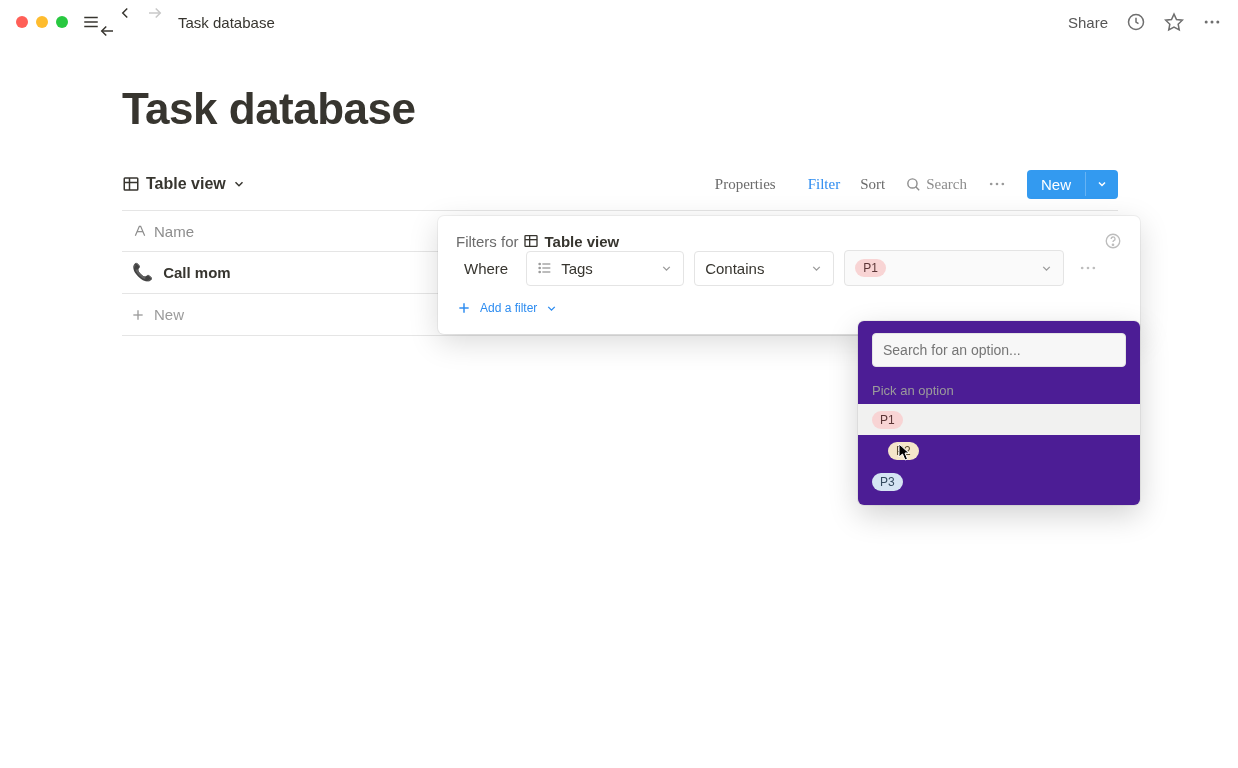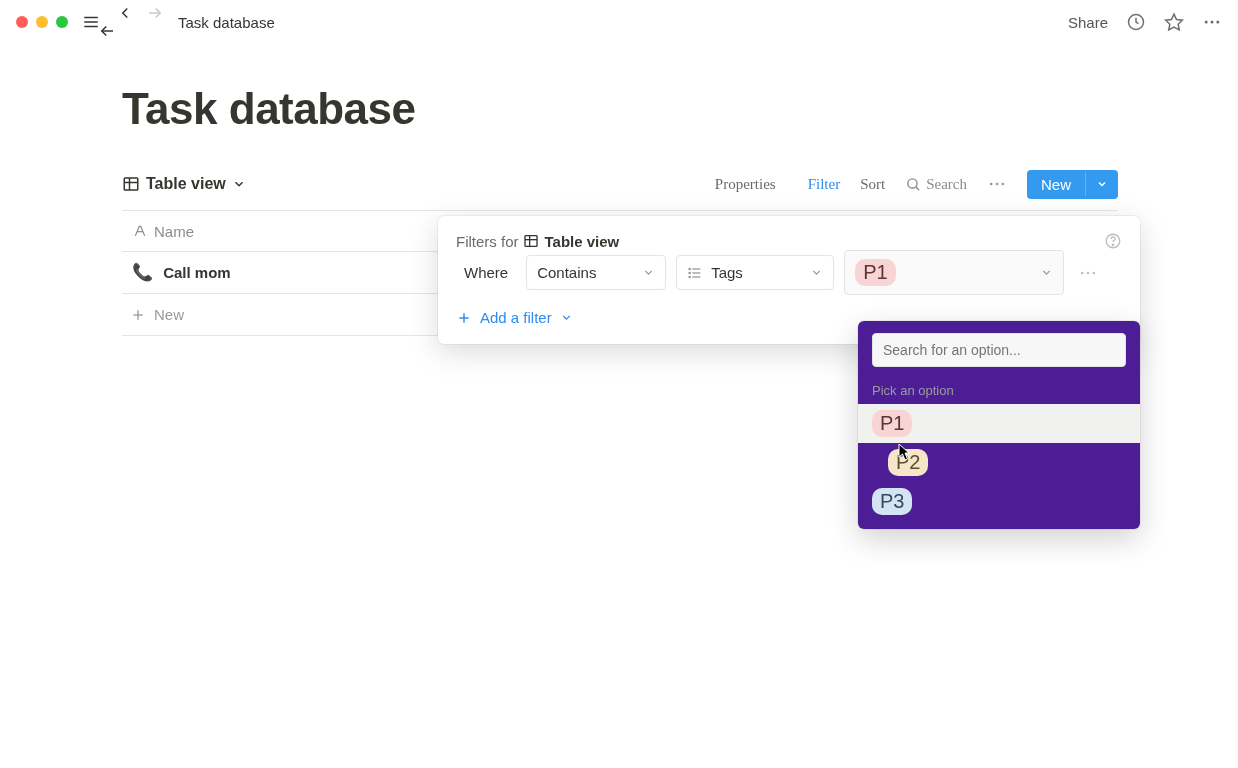--- a/index.html
+++ b/index.html
@@ -158,33 +158,33 @@
 }
 .filter-select.tags { width: 158px; justify-content: flex-start; }
 .filter-select.tags .caret { margin-left:auto; }
 .filter-select.contains { width: 140px; justify-content: space-between; }
 .filter-select.value { width: 220px; justify-content: space-between; background:#fafafa;}
 .tag-pill {
   display: inline-flex;
   align-items: center;
   padding: 2px 8px;
   border-radius: 10px;
-  font-size: 20px;
+  font-size: 12px;
 }
 .tag-p1 { background: #f8d4d4; color: #5b3536; }
 .tag-p2 { background: #f5e6ca; color: #5b4c31; margin-left: 16px; }
 .tag-p3 { background: #d5e4f3; color: #334a5f; }
 .filter-more { color: #bdbdbd; cursor: pointer; padding: 4px; }
 .add-filter {
   display: flex;
   align-items: center;
   gap: 8px;
   margin-top: 14px;
   color: #2d8cf0;
-  font-size: 15px;
+  font-size: 12px;
   cursor: pointer;
 }
 
 .option-dropdown {
   position: absolute;
   left: 858px;
   top: 321px;
   width: 282px;
   background: #4c1d95;
   border-radius: 6px;
@@ -365,38 +365,38 @@
     <span class="filter-help">
       <svg width="18" height="18" viewBox="0 0 24 24" fill="none" stroke="currentColor" stroke-width="1.8">
           <circle cx="12" cy="12" r="9"></circle>
           <path d="M9.5 9.2a2.6 2.6 0 1 1 3.6 2.4c-.9.4-1.1 1-1.1 1.8"></path>
           <circle cx="12" cy="17" r="0.9" fill="currentColor"></circle>
         </svg>
     </span>
   </div>
   <div class="filter-row">
     <span class="where-label">Where</span>
-    <div class="filter-select contains">
-      <span>Contains</span>
-      <span class="caret">
-          <svg width="13" height="13" viewBox="0 0 24 24" fill="none" stroke="currentColor" stroke-width="2.5">
-            <polyline points="6 9 12 15 18 9"></polyline>
-          </svg>
-        </span>
-    </div>
     <div class="filter-select tags">
       <svg width="16" height="16" viewBox="0 0 24 24" fill="none" stroke="#9b9b9b" stroke-width="2">
           <line x1="8" y1="6" x2="20" y2="6"></line>
           <line x1="8" y1="12" x2="20" y2="12"></line>
           <line x1="8" y1="18" x2="20" y2="18"></line>
           <circle cx="4" cy="6" r="1" fill="#9b9b9b"></circle>
           <circle cx="4" cy="12" r="1" fill="#9b9b9b"></circle>
           <circle cx="4" cy="18" r="1" fill="#9b9b9b"></circle>
         </svg>
       <span>Tags</span>
+      <span class="caret">
+          <svg width="13" height="13" viewBox="0 0 24 24" fill="none" stroke="currentColor" stroke-width="2.5">
+            <polyline points="6 9 12 15 18 9"></polyline>
+          </svg>
+        </span>
+    </div>
+    <div class="filter-select contains">
+      <span>Contains</span>
       <span class="caret">
           <svg width="13" height="13" viewBox="0 0 24 24" fill="none" stroke="currentColor" stroke-width="2.5">
             <polyline points="6 9 12 15 18 9"></polyline>
           </svg>
         </span>
     </div>
     <div class="filter-select value">
       <span class="tag-pill tag-p1">P1</span>
       <span class="caret">
           <svg width="13" height="13" viewBox="0 0 24 24" fill="none" stroke="currentColor" stroke-width="2.5">

